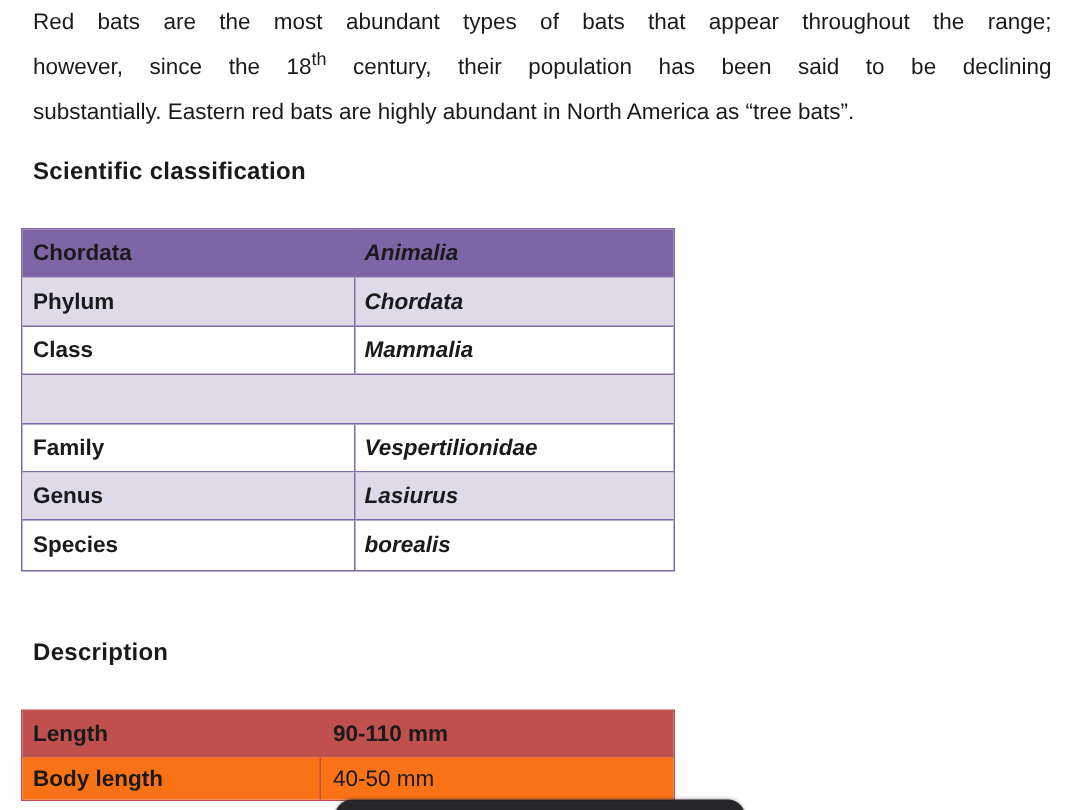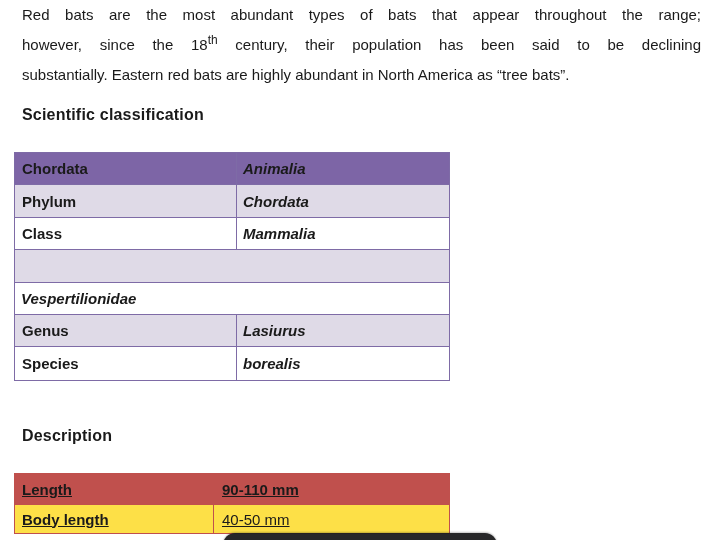--- a/index.html
+++ b/index.html
@@ -31,24 +31,24 @@
   .cls-tbl .trow{height:32.4px;border-bottom:1px solid var(--classification-border,#7E6BA6);}
   .cls-tbl .trow:last-child{border-bottom:none;}
   .cls-tbl .c1{width:222px;padding-left:7px;font-weight:bold;border-right:1px solid var(--classification-border,#7E6BA6);}
   .cls-tbl .c2{flex:1;padding-left:6px;font-style:italic;font-weight:bold;}
   .cls-tbl .trow.head{background:var(--classification-header-bg,#7D65A6);}
   .cls-tbl .trow.head .c2{font-weight:bold;}
   .cls-tbl .trow.alt{background:var(--classification-alt-bg,#DFDAE7);}
 
   
   .desc-tbl{left:14px;top:473px;width:436px;border:1px solid var(--description-border,#C0504D);}
-  .desc-tbl .trow{border-bottom:1px solid var(--description-border,#C0504D);text-decoration:underline;}
+  .desc-tbl .trow{border-bottom:1px solid var(--description-border,#C0504D);}
   .desc-tbl .trow:last-child{border-bottom:none;}
   .desc-tbl .trow.head{height:31px;background:var(--description-header-bg,#C0504D);}
-  .desc-tbl .trow.body{height:28px;background:#fde047;align-items:center;}
+  .desc-tbl .trow.body{height:28px;background:#f97316;align-items:center;}
   .desc-tbl .c1{width:199px;padding-left:7px;font-weight:bold;border-right:1px solid var(--description-border,#C0504D);}
   .desc-tbl .c2{flex:1;padding-left:8px;}
   .desc-tbl .trow.head .c2{font-weight:bold;}
 
   
   .float-toolbar{
     position:absolute;left:223px;top:533px;width:274px;height:16px;
     background:var(--toolbar-bg,#1F1F21);
     border-radius:12px 12px 0 0;
     box-shadow:0 -1px 2px rgba(0,0,0,0.25);
@@ -77,20 +77,21 @@
       <div class="cell c1">Phylum</div>
       <div class="cell c2">Chordata</div>
     </div>
     <div class="trow">
       <div class="cell c1">Class</div>
       <div class="cell c2">Mammalia</div>
     </div>
     <div class="trow alt">
     </div>
     <div class="trow">
+      <div class="cell c1">Family</div>
       <div class="cell c2">Vespertilionidae</div>
     </div>
     <div class="trow alt">
       <div class="cell c1">Genus</div>
       <div class="cell c2">Lasiurus</div>
     </div>
     <div class="trow">
       <div class="cell c1">Species</div>
       <div class="cell c2">borealis</div>
     </div>

